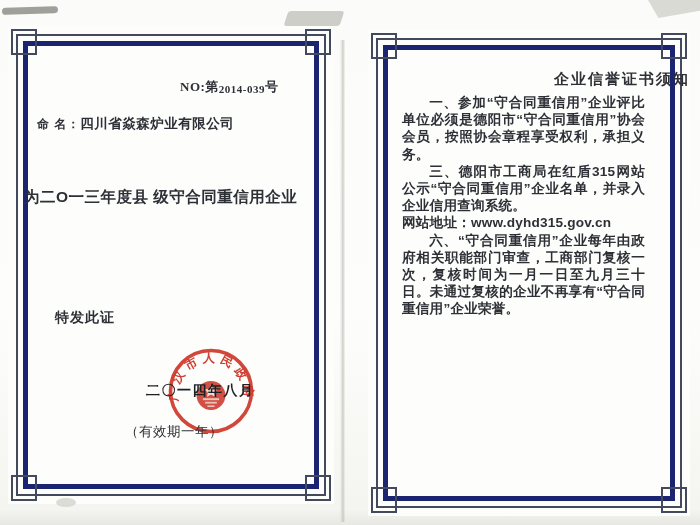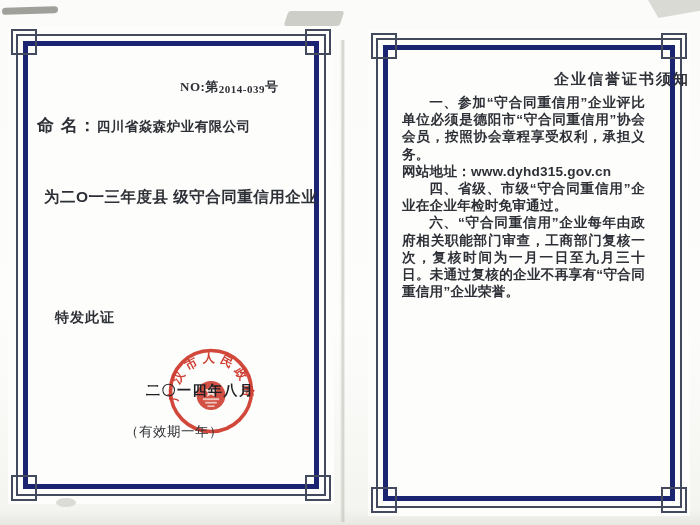--- a/index.html
+++ b/index.html
@@ -54,24 +54,24 @@
     position: absolute; left: 172px; top: 52px;
     font-family: "Liberation Serif", "DejaVu Serif", serif;
     font-weight: bold; font-size: 13px; color: var(--ink);
     letter-spacing: .5px; white-space: nowrap;
   }
   .serial .num { font-size: 11px; vertical-align: -2px; letter-spacing: .5px; }
   .name-row {
     position: absolute; left: 29px; top: 88px;
     white-space: nowrap; color: var(--ink);
   }
-  .name-row .label { font-size: 17px; font-weight: bold; letter-spacing: 1px; }
+  .name-row .label { font-size: 12px; font-weight: bold; letter-spacing: 1px; }
   .name-row .value { font-size: 13.5px; font-weight: bold; letter-spacing: .5px; }
   .award {
-    position: absolute; left: 36px; top: 161px; width: 284px;
+    position: absolute; left: 16px; top: 161px; width: 284px;
     font-size: 15.5px; font-weight: bold; color: var(--ink);
     letter-spacing: .5px; white-space: nowrap;
   }
   .issue {
     position: absolute; left: 47px; top: 283px;
     font-size: 14px; font-weight: bold; color: var(--ink); letter-spacing: 1px;
   }
   .seal {
     position: absolute; left: 158px; top: 320px; width: 90px; height: 90px;
     mix-blend-mode: multiply; opacity: .92; z-index: 1;
@@ -182,22 +182,22 @@
     <div class="frame-thin"></div>
     <div class="frame-navy"></div>
     <div class="corner tl"></div>
     <div class="corner tr"></div>
     <div class="corner bl"></div>
     <div class="corner br"></div>
 
     <div class="notice-title">企业信誉证书须知</div>
     <div class="notice-body">
         <p class="indent">一、参加“守合同重信用”企业评比单位必须是德阳市“守合同重信用”协会会员，按照协会章程享受权利，承担义务。</p>
+        <p class="indent">三、德阳市工商局在红盾315网站公示“守合同重信用”企业名单，并录入企业信用查询系统。</p>
         <p>网站地址：www.dyhd315.gov.cn</p>
-        <p class="indent">四、省级、市级“守合同重信用”企业在企业年检时免审通过。</p>
         <p class="indent">六、“守合同重信用”企业每年由政府相关职能部门审查，工商部门复核一次，复核时间为一月一日至九月三十日。未通过复核的企业不再享有“守合同重信用”企业荣誉。</p>
       </div>
   </div>
 
   <div class="crease"></div>
   <div class="mark-tl"></div>
   <div class="mark-tr"></div>
   <div class="mark-far-tr"></div>
   <div class="mark-bl"></div>
 </div>

